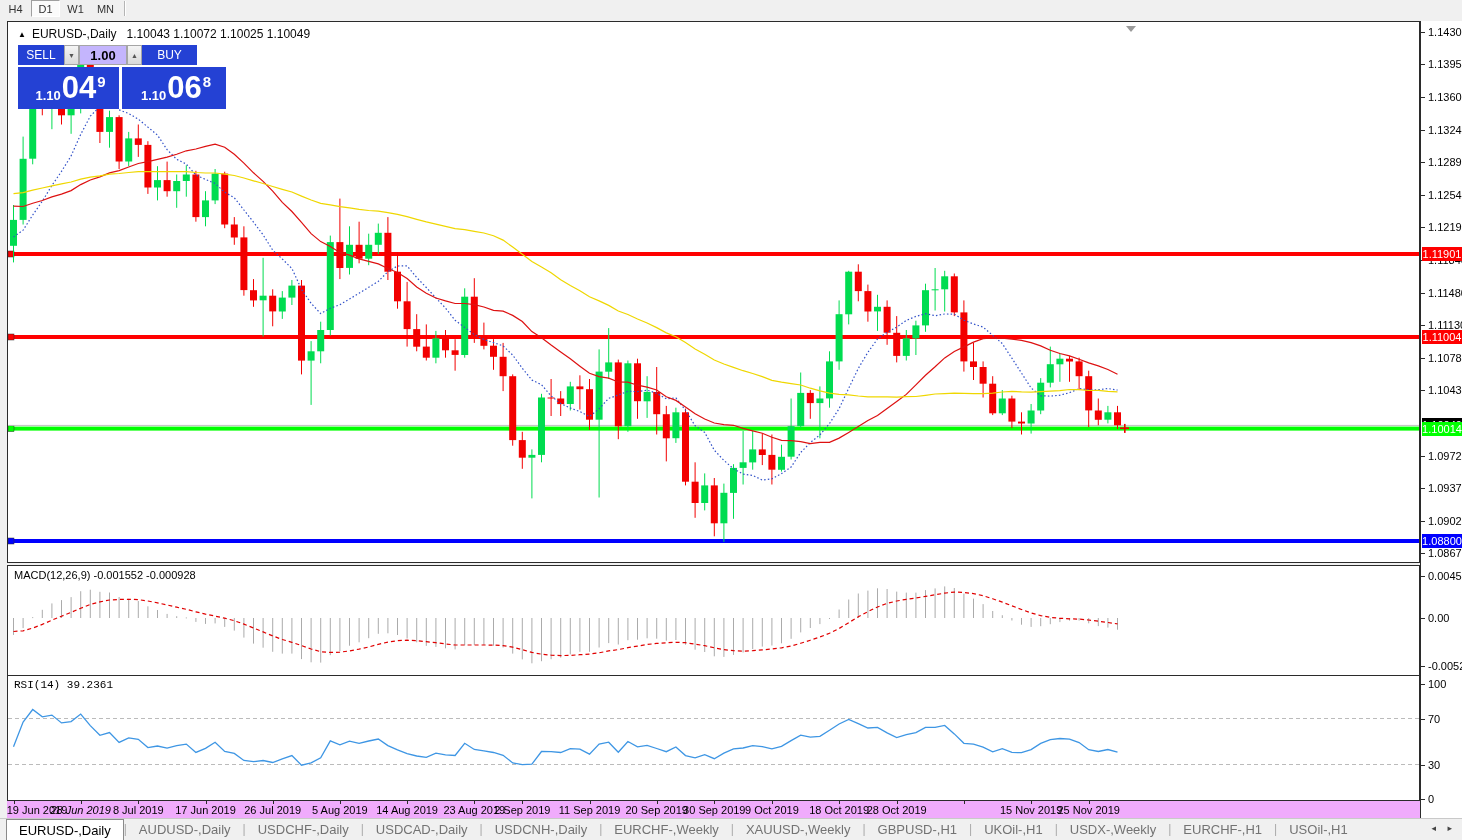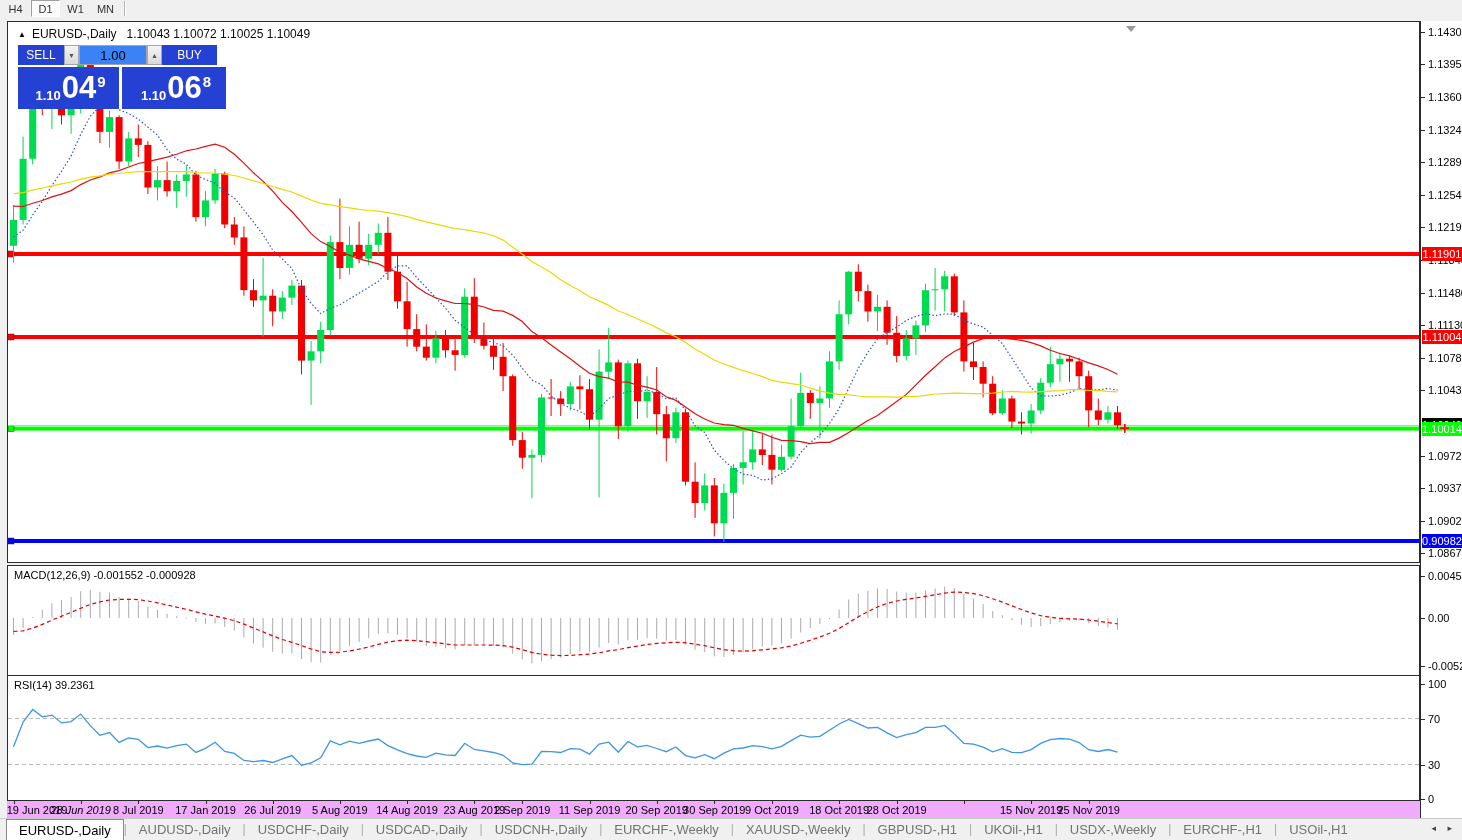--- a/index.html
+++ b/index.html
@@ -10,21 +10,21 @@
            border-bottom:1px solid #dcdcdc;display:flex;align-items:center;}
   .tf-btn{width:27px;height:15px;margin-left:1px;font-size:11px;color:#333;display:flex;
           align-items:center;justify-content:center;border:1px solid transparent;cursor:default;}
   .tf-btn.active{background:#fbfbfb;border:1px solid #9f9f9f;border-right-color:#fff;border-bottom-color:#fff;}
   .tb-sep{width:1px;height:15px;background:#b5b5b5;margin:0 3px 0 4px;box-shadow:1px 0 0 #fff;}
   
   #chart-window{position:absolute;left:0;top:17px;width:1462px;height:801px;background:#f0f0f0;}
   .panel{position:absolute;left:7px;width:1413px;background:#fff;border:1px solid #2b2b2b;box-sizing:border-box;}
   #main-panel{top:4px;height:542px;}
   #macd-panel{top:548px;height:134px;}
-  #rsi-panel {top:658px;height:126px;}
+  #rsi-panel {top:658px;height:126px;font-family:Liberation Mono, monospace;}
   #date-axis{position:absolute;left:7px;top:784px;width:1413px;height:17px;background:#f0abfc;}
   #axis-col{position:absolute;left:1420px;top:4px;width:42px;height:797px;background:#fff;
             border-left:1px solid #2b2b2b;box-sizing:border-box;}
   .tick-label{position:absolute;left:7px;font-size:11px;color:#000;white-space:nowrap;}
   .tick-mark{position:absolute;left:0;width:4px;height:1px;background:#2b2b2b;}
   .line-label{position:absolute;left:1px;width:40px;height:14px;color:#fff;font-size:11px;
               display:flex;align-items:center;justify-content:center;}
   .date-label{position:absolute;top:3px;font-size:11px;color:#000;white-space:nowrap;transform:translateX(-50%);}
   .date-tick{position:absolute;top:0;width:1px;height:3px;background:#2b2b2b;}
   .ind-label{position:absolute;left:6px;top:3px;font-size:11px;color:#000;z-index:5;}
@@ -33,22 +33,22 @@
   #chart-title .arrow{font-size:8px;margin-right:6px;color:#000;}
   #chart-title .ohlc{margin-left:10px;}
   #trade-panel{position:absolute;left:10px;top:23px;z-index:7;width:208px;}
   #tp-row1{display:flex;height:20px;}
   .tp-btn{background:#2441d4;color:#fff;font-size:12px;display:flex;align-items:center;
           justify-content:center;cursor:pointer;}
   #sell-btn{width:46px;}  #buy-btn{width:55px;}
   .spin-btn{width:15px;background:linear-gradient(#f4f4f4,#d9d9d9);border:1px solid #a5a5a5;
             box-sizing:border-box;color:#555;font-size:7px;display:flex;align-items:center;
             justify-content:center;cursor:pointer;}
-  #volume-box{width:68px;background:#3b82f6;border:1px solid #a5a5a5;box-sizing:border-box;
-              font-size:13px;color:#000;display:flex;align-items:center;justify-content:center;}
+  #volume-box{width:48px;background:#c4b5fd;border:1px solid #a5a5a5;box-sizing:border-box;
+              font-size:13px;color:#000;display:flex;align-items:center;justify-content:center;font-weight:bold;}
   #tp-row2{display:flex;margin-top:2px;height:42px;}
   .price-box{background:#2441d4;color:#fff;display:flex;align-items:center;justify-content:center;}
   #sell-price{width:101px;margin-right:3px;} #buy-price{width:104px;}
   .pb-small{font-size:13px;font-weight:bold;margin:14px 1px 0 4px;}
   .pb-big{font-size:31px;font-weight:bold;line-height:38px;}
   .pb-sup{font-size:15px;font-weight:bold;margin:2px 0 0 1px;align-self:flex-start;padding-top:4px;}
   
   #tabbar{position:absolute;left:0;top:818px;width:1462px;height:22px;background:#f0f0f0;
           border-top:1px solid #c9c9c9;display:flex;align-items:flex-start;}
   .tab{height:20px;padding:0 12px;display:flex;align-items:center;font-size:13px;color:#737373;cursor:pointer;white-space:nowrap;}
@@ -485,21 +485,21 @@
     </div>
 
     <div id="date-axis">
         <div class="date-tick" style="left: 6.5px;"></div>
         <div class="date-label" style="left: 30px;">19 Jun 2019</div>
         <div class="date-tick" style="left: 73.7px;"></div>
         <div class="date-label" style="left: 73.7px; font-style: italic;">28 Jun 2019</div>
         <div class="date-tick" style="left: 131.3px;"></div>
         <div class="date-label" style="left: 131.3px;">8 Jul 2019</div>
         <div class="date-tick" style="left: 198.5px;"></div>
-        <div class="date-label" style="left: 198.5px;">17 Jan 2019</div>
+        <div class="date-label" style="left: 198.5px;">17 Jun 2019</div>
         <div class="date-tick" style="left: 265.7px;"></div>
         <div class="date-label" style="left: 265.7px;">26 Jul 2019</div>
         <div class="date-tick" style="left: 332.9px;"></div>
         <div class="date-label" style="left: 332.9px;">5 Aug 2019</div>
         <div class="date-tick" style="left: 400.1px;"></div>
         <div class="date-label" style="left: 400.1px;">14 Aug 2019</div>
         <div class="date-tick" style="left: 467.3px;"></div>
         <div class="date-label" style="left: 467.3px;">23 Aug 2019</div>
         <div class="date-tick" style="left: 515.3px;"></div>
         <div class="date-label" style="left: 515.3px;">2 Sep 2019</div>
@@ -565,21 +565,21 @@
         <div class="tick-label" style="top: 657px;">100</div>
         <div class="tick-mark" style="top: 698px;"></div>
         <div class="tick-label" style="top: 692px;">70</div>
         <div class="tick-mark" style="top: 744px;"></div>
         <div class="tick-label" style="top: 738px;">30</div>
         <div class="tick-mark" style="top: 778px;"></div>
         <div class="tick-label" style="top: 772px;">0</div>
         <div class="line-label" style="top: 397px; background: rgb(0, 0, 0);">1.10049</div>
         <div class="line-label" style="top: 226px; background: rgb(255, 0, 0);">1.11901</div>
         <div class="line-label" style="top: 309px; background: rgb(255, 0, 0);">1.11004</div>
-        <div class="line-label" style="top: 513px; background: rgb(0, 0, 255);">0.90982</div>
+        <div class="line-label" style="top: 513px; background: rgb(0, 0, 255);">1.08800</div>
         <div class="line-label" style="top: 401px; background: rgb(0, 255, 0); color: rgb(255, 255, 255);">1.10014</div>
       </div>
   </div>
 
   <div id="tabbar">
       <div class="tab active">EURUSD-,Daily</div>
       <div class="tab-sep">|</div>
       <div class="tab">AUDUSD-,Daily</div>
       <div class="tab-sep">|</div>
       <div class="tab">USDCHF-,Daily</div>

